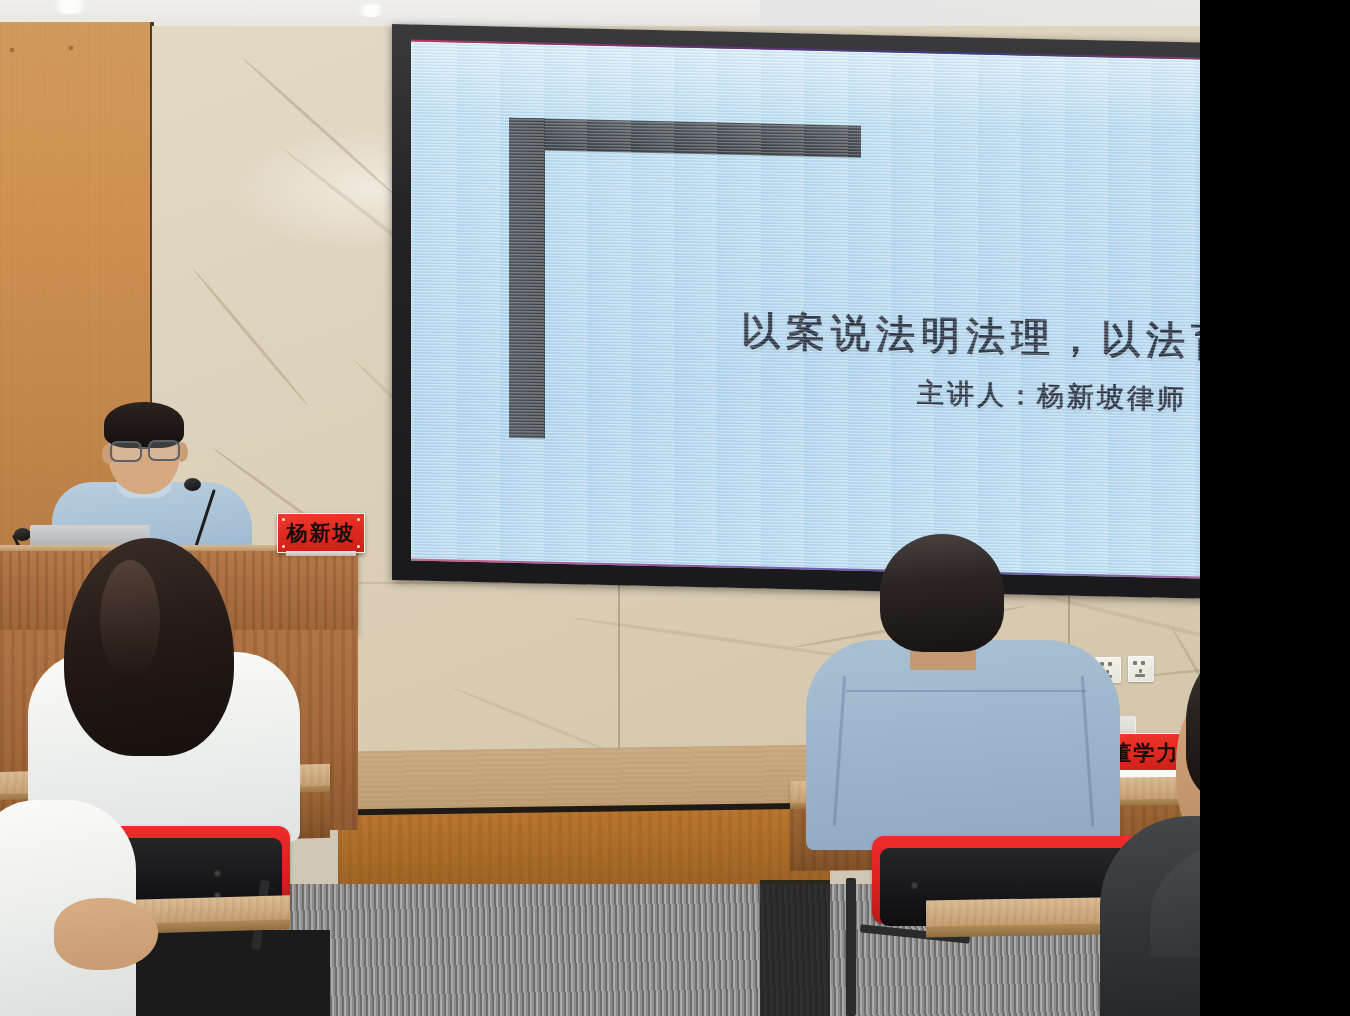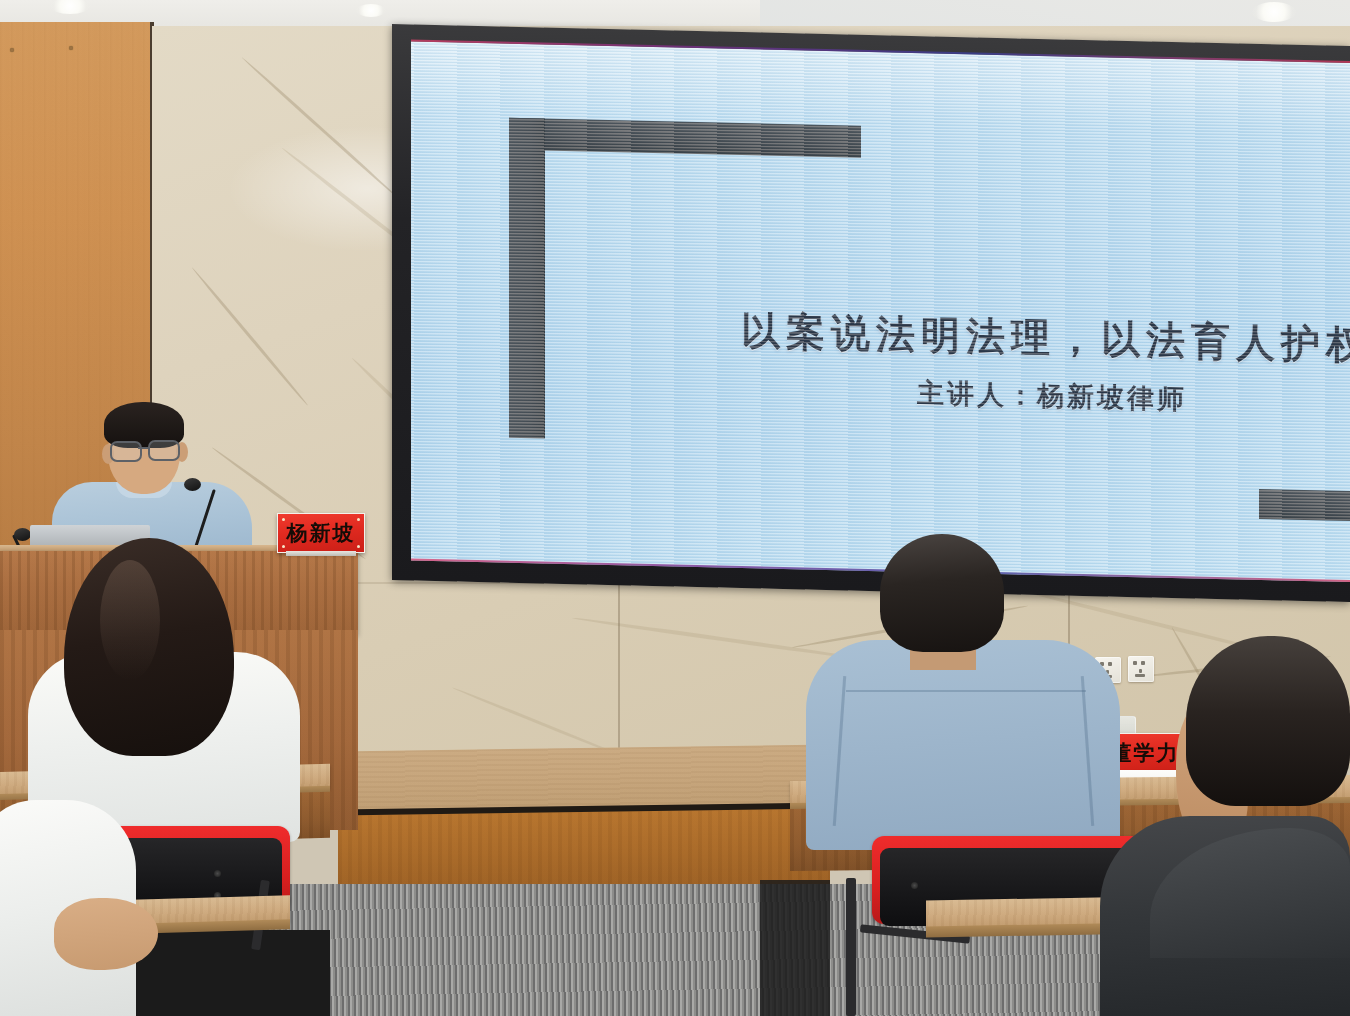--- a/index.html
+++ b/index.html
@@ -1,18 +1,18 @@
 <!DOCTYPE html>
 <html><head>
 <meta charset="utf-8">
 <style>
   html,body{margin:0;padding:0;background:#000;}
   body{font-family:"Liberation Sans",sans-serif;}
 
-  .stage{position:relative;width:1350px;height:1016px;overflow:hidden;background:#cfc6b4;}
+  .stage{position:relative;width:1200px;height:1016px;overflow:hidden;background:#cfc6b4;}
 
   
   .ceiling{position:absolute;left:0;top:0;width:1350px;height:58px;
     background:linear-gradient(180deg,#efeeea 0%,#e6e5e0 55%,#dcdbd5 100%);}
   .ceiling.right{left:760px;top:0;width:590px;height:112px;
     background:linear-gradient(190deg,#e9e9e6 0%,#dfe2e2 100%);}
   .downlight{position:absolute;border-radius:50%;
     background:radial-gradient(circle,#ffffff 0%,#fbfbf6 45%,rgba(240,240,235,.25) 75%,rgba(240,240,235,0) 100%);}
 
   

